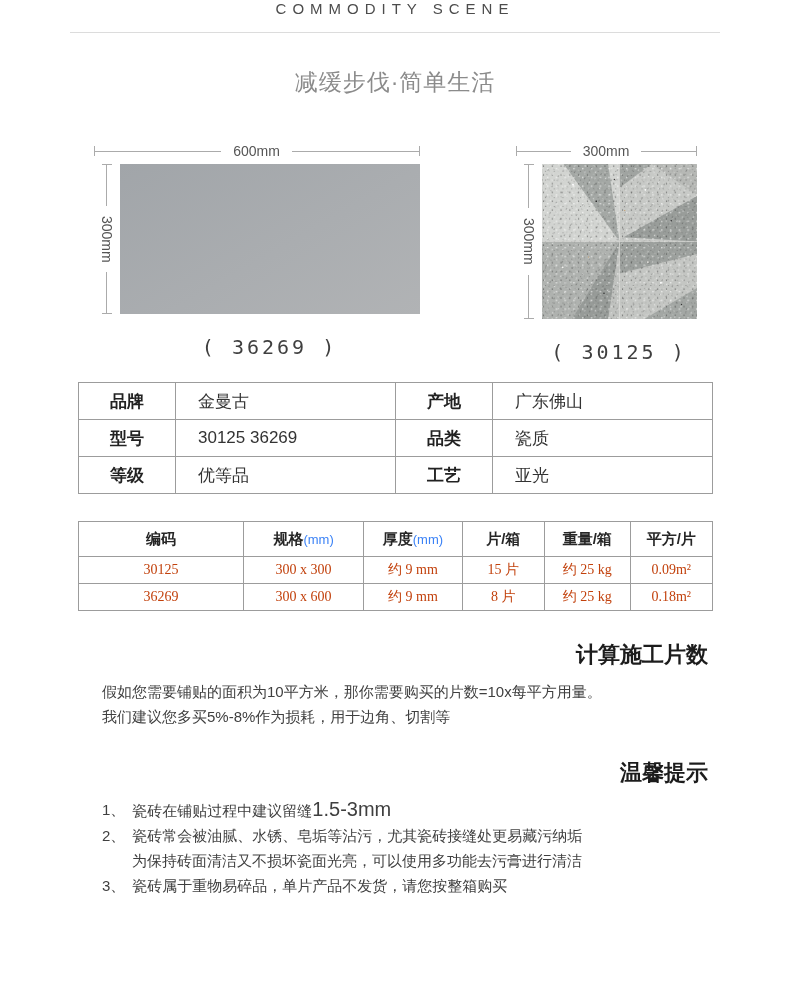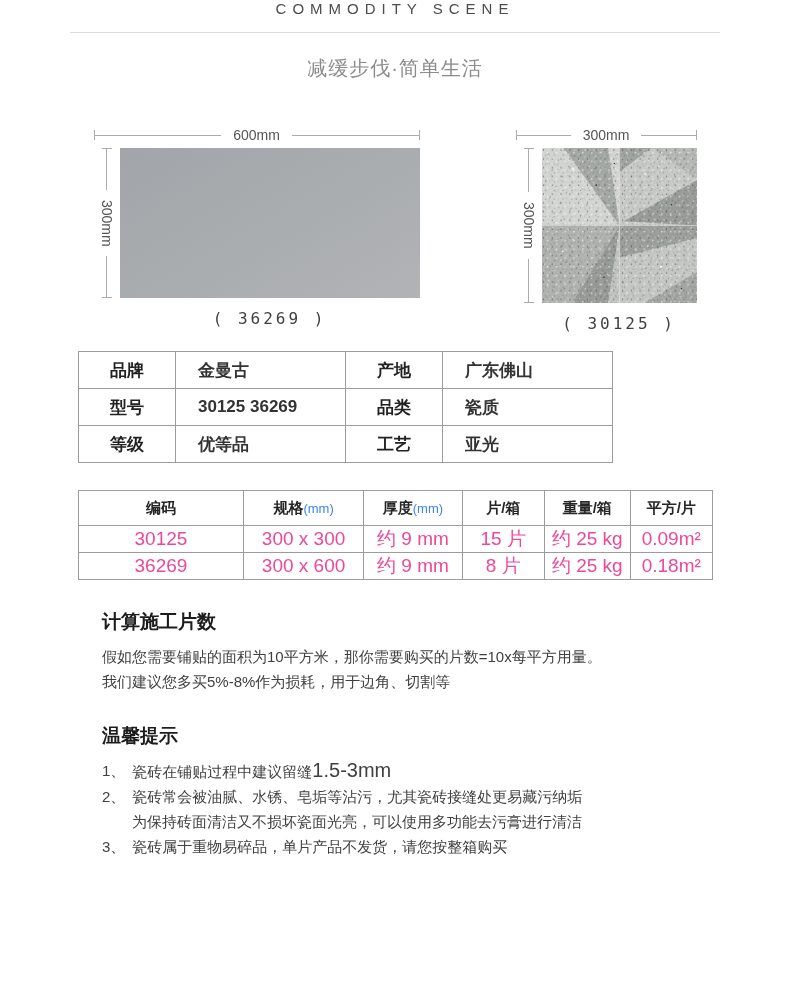--- a/index.html
+++ b/index.html
@@ -19,22 +19,22 @@
   }
   .hdr-sub {
     text-align:center;
     font-size:15px; letter-spacing:6px; color:#4c4c4c;
   }
   .hdr-divider {
     width:650px; margin:15px auto 0; border:none;
     border-top:1px solid #dcdcdc; height:0;
   }
   .slogan {
-    margin-top:22px; text-align:center;
-    font-size:20px; letter-spacing:1px; color:#8b8b8b; font-weight:400;
+    margin-top:34px; text-align:center;
+    font-size:23px; letter-spacing:1px; color:#8b8b8b; font-weight:400;
   }
 
   
   .tiles-row {
     margin-top:40px;
     display:flex; justify-content:center; align-items:flex-start; gap:96px;
   }
   .tile-figure {
     display:grid;
     grid-template-columns:26px auto;
@@ -59,42 +59,42 @@
   }
   .tile-surface { grid-column:2; grid-row:2; }
   .surface-plain {
     width:300px; height:150px;
     background:linear-gradient(150deg,#a1a5a9 0%,#aaadb0 55%,#b1b3b5 100%);
   }
   .surface-pattern { width:155px; height:155px; }
   .surface-pattern svg { display:block; width:155px; height:155px; }
   .tile-code {
     grid-column:2; grid-row:3;
-    margin-top:11px; text-align:center;
-    font-size:16px; letter-spacing:3px; color:#3f3f3f;
+    margin-top:21px; text-align:center;
+    font-size:20px; letter-spacing:3px; color:#3f3f3f;
     font-family:"DejaVu Sans Mono","Liberation Mono",monospace;
   }
 
   
   table { border-collapse:collapse; }
-  .spec-table { width:535px; margin:18px 0 0 78px; table-layout:fixed; }
-  .spec-table td { border:1px solid #9c9c9c; height:37px; font-size:17px;font-weight:bold; }
+  .spec-table { width:635px; margin:18px 0 0 78px; table-layout:fixed; }
+  .spec-table td { border:1px solid #9c9c9c; height:37px; font-size:17px; }
   .spec-table td.lab { width:97px; text-align:center; font-weight:bold; color:#222; }
   .spec-table td.val { padding-left:22px; color:#333; }
 
   
   .size-table { width:635px; margin:27px 0 0 78px; table-layout:fixed; text-align:center; }
   .size-table th, .size-table td { border:1px solid #9c9c9c; }
   .size-table th { height:35px; font-size:15px; color:#262626; font-weight:bold; }
   .size-table th .suffix { font-weight:normal; color:#3b82f6; font-size:13px; }
-  .size-table td { height:27px; font-size:19px; color:#ec4899; }
+  .size-table td { height:27px; font-size:14px; color:#c2410c;font-family:Liberation Serif, serif; }
 
   
   .section { margin:29px 0 0 102px; width:606px; }
-  .section h3 { font-size:19px; color:#1c1c1c; margin-bottom:9px; font-weight:bold; }
+  .section h3 { font-size:22px; color:#1c1c1c; margin-bottom:9px; font-weight:bold;text-align:right; }
   .section p { font-size:15px; color:#3f3f3f; line-height:25px; }
   .tips { margin-top:4px; }
   .tip { display:flex; font-size:15px; color:#3f3f3f; line-height:25px; }
   .tip-num { flex:0 0 auto; margin-right:7px; }
   .tip-em { font-size:20px; line-height:25px; }
   .tip-cont { padding-left:30px; font-size:15px; color:#3f3f3f; line-height:25px; }
 </style>
 </head>
 <body>
 

